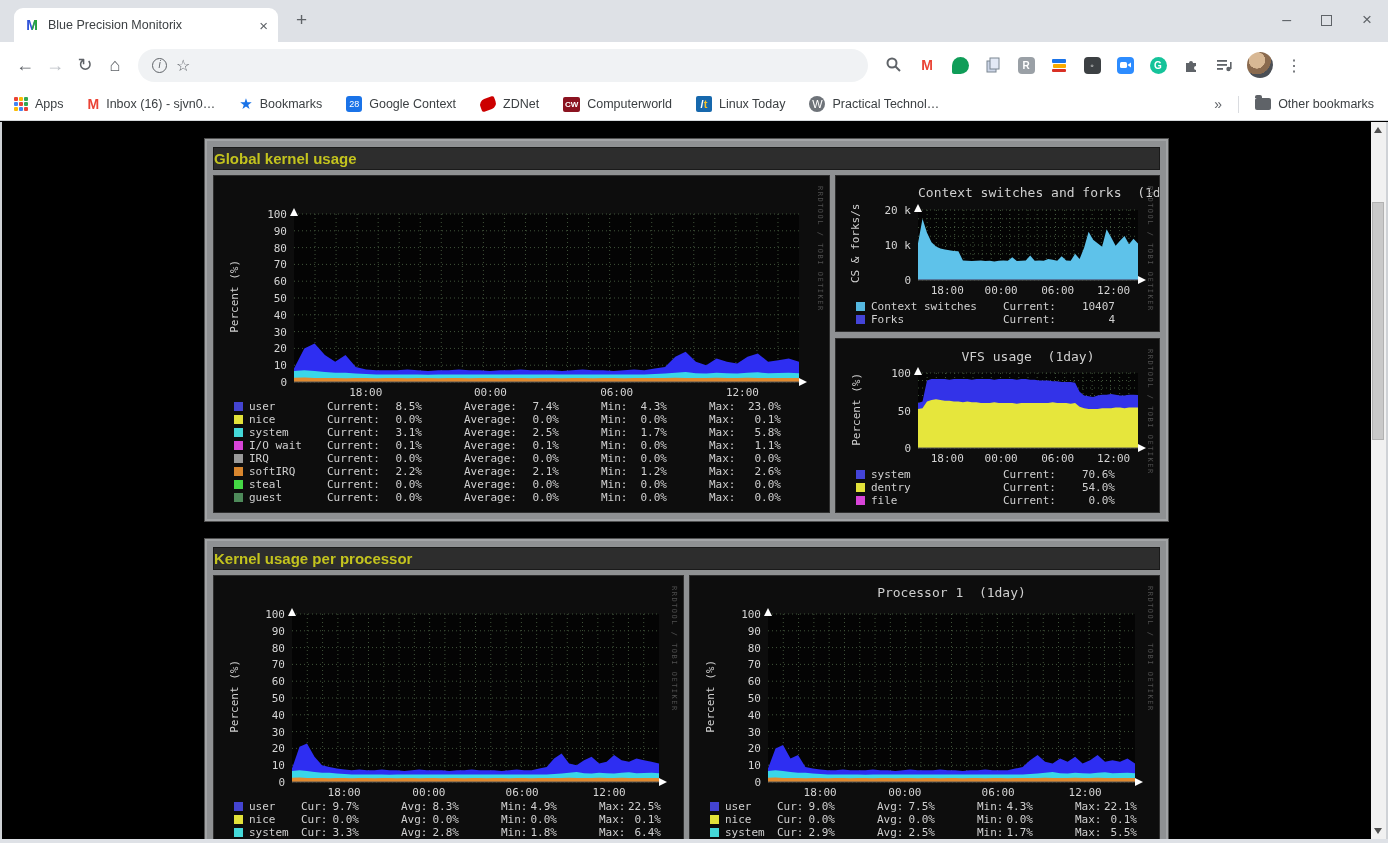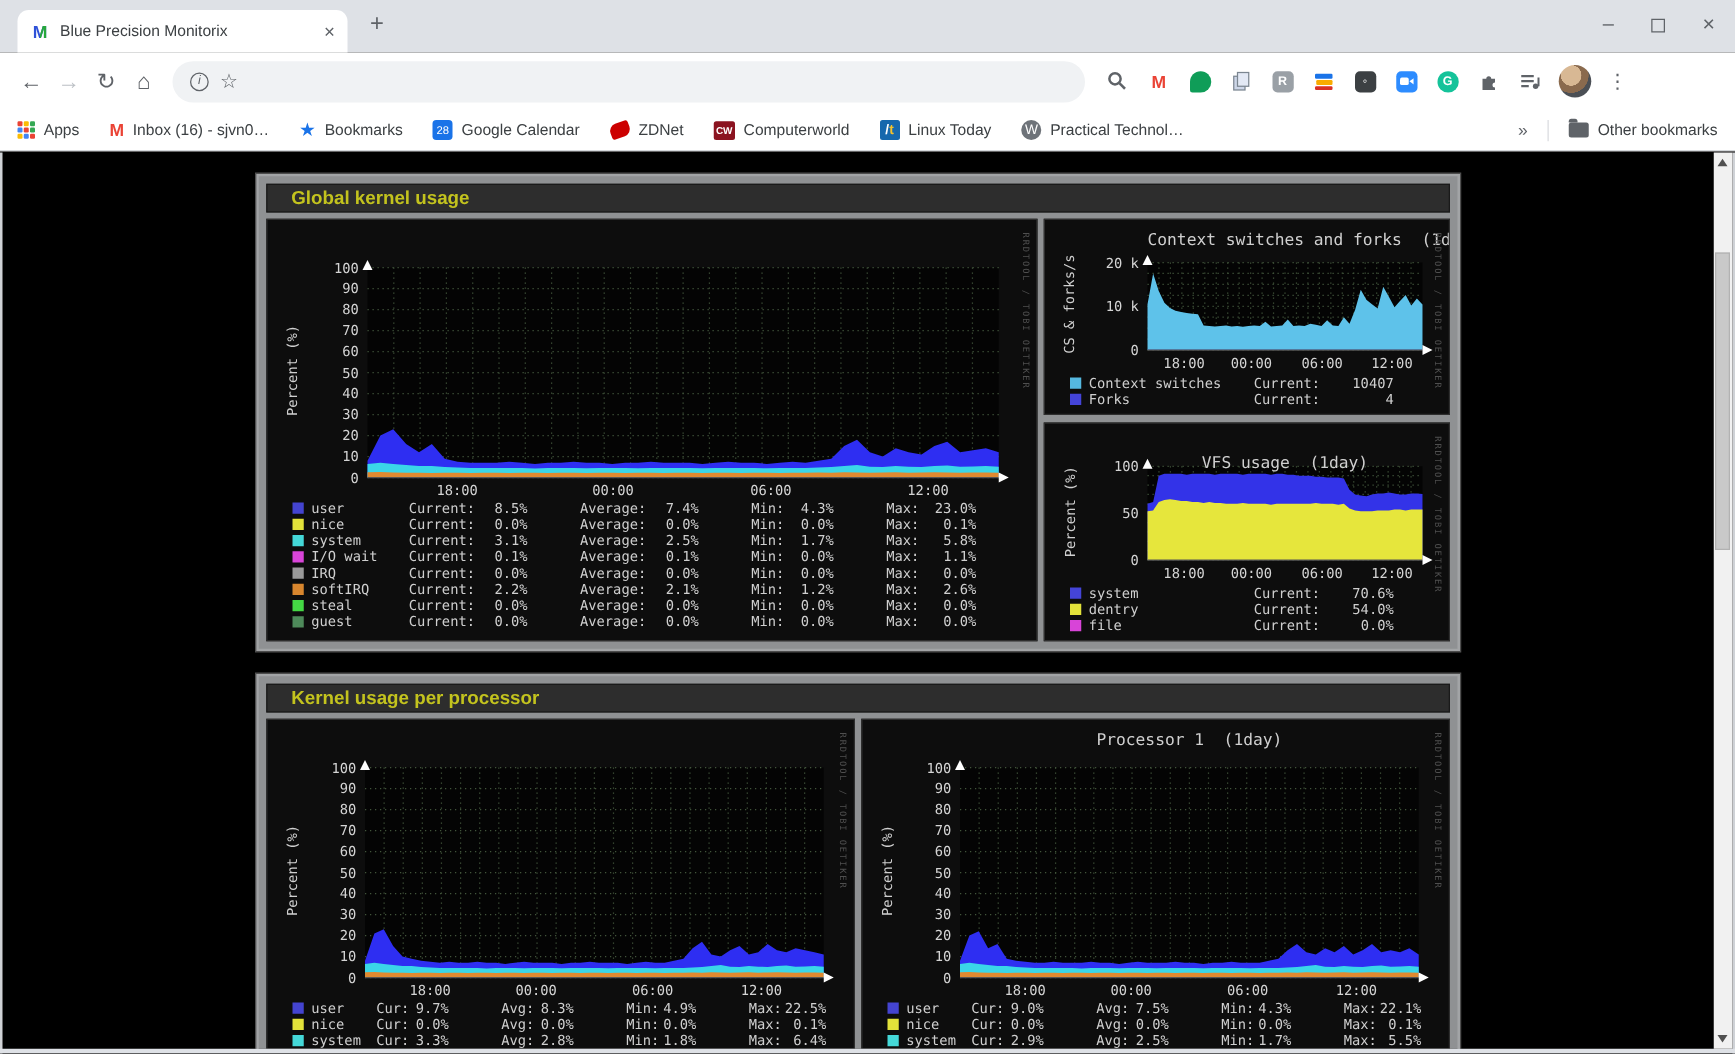--- a/index.html
+++ b/index.html
@@ -59,21 +59,21 @@
 .scrollbar { position:absolute; right:2px; top:122px; bottom:4px; width:15px; background:#f1f1f1; }
 .sb-up   { position:absolute; top:5px; left:3px; width:0; height:0; border-left:4.5px solid transparent; border-right:4.5px solid transparent; border-bottom:6px solid #505050; }
 .sb-down { position:absolute; bottom:5px; left:3px; width:0; height:0; border-left:4.5px solid transparent; border-right:4.5px solid transparent; border-top:6px solid #505050; }
 .sb-thumb { position:absolute; top:80px; left:1px; width:12px; height:238px; background:#c9c9c9; border:1px solid #b2b2b2; }
 
 
 .page { position:absolute; top:122px; left:2px; right:19px; bottom:4px; background:#000; overflow:hidden; }
 .mx { position:absolute; left:203px; top:17px; width:963px; }
 .section { background:#8f9193; border:2px solid #a2a4a6; outline:1px solid #505050; padding:6px; }
 .section + .section { margin-top:18px; }
-.sec-title { background:#2d2d2d; border:1px solid #1a1a1a; height:23px; line-height:21px; padding-left:19px; color:#c3c31e; font-weight:bold; font-size:15px; margin-bottom:5px; }
+.sec-title { background:#2d2d2d; border:1px solid #1a1a1a; height:23px; line-height:21px; padding-left:0; color:#c3c31e; font-weight:bold; font-size:15px; margin-bottom:5px; }
 .charts-row { display:flex; gap:5px; }
 .right-col { display:flex; flex-direction:column; gap:6px; flex:1; }
 .chart-panel { background:#0d0d0d; border:1px solid #2e2e2e; position:relative; padding:8px; overflow:hidden; }
 .kernel-panel { width:617px; height:338px; flex:none; }
 .cs-panel  { height:157px; }
 .vfs-panel { height:175px; }
 .proc-panel { flex:1; height:338px; }
 .chart-svg { display:block; }
 .chart-head { position:absolute; font:13px "DejaVu Sans Mono",monospace; color:#cfcfcf; white-space:pre; text-align:center; }
 .chart-ylab { position:absolute; font:11px "DejaVu Sans Mono",monospace; color:#cfcfcf; white-space:pre; transform:rotate(-90deg); text-align:center; }
@@ -194,21 +194,21 @@
     <span class="bm">
       <span class="gmail-m">M</span>
       <span>Inbox (16) - sjvn0…</span>
     </span>
     <span class="bm">
       <span class="star-blue">★</span>
       <span>Bookmarks</span>
     </span>
     <span class="bm">
       <span class="cal">28</span>
-      <span>Google Calendar</span>
+      <span>Google Context</span>
     </span>
     <span class="bm">
       <span class="zd"></span>
       <span>ZDNet</span>
     </span>
     <span class="bm">
       <span class="cw">CW</span>
       <span>Computerworld</span>
     </span>
     <span class="bm">
@@ -527,21 +527,21 @@
                     <span class="lg-sw" style="background: rgb(68, 68, 216);"></span>
                     <span class="lg-name">Forks</span>
                     <span class="lg-stat" style="width: 112px; margin-left: auto; margin-right: 36px;">
                       <span>Current:</span>
                       <span class="lg-val">4</span>
                     </span>
                   </div>
                 </div>
               </div>
             <div class="chart-panel vfs-panel">
-              <div class="chart-head" style="left: 82px; top: 24px; width: 220px;">VFS usage  (1day)</div>
+              <div class="chart-head" style="left: 82px; top: 10px; width: 220px;">VFS usage  (1day)</div>
               <div class="chart-ylab" style="width: 72.6px; left: -16.3px; top: 63.5px;">Percent (%)</div>
               <div class="chart-wm">RRDTOOL / TOBI OETIKER</div>
             <svg width="307" height="119" class="chart-svg">
                   <rect x="74" y="26" width="220" height="75" fill="#040404"></rect>
                   <line x1="83.16666666666667" y1="26" x2="83.16666666666667" y2="101" stroke="#41543b" stroke-width="1" stroke-dasharray="1,3"></line>
                   <line x1="92.33333333333333" y1="26" x2="92.33333333333333" y2="101" stroke="#41543b" stroke-width="1" stroke-dasharray="1,3"></line>
                   <line x1="101.5" y1="26" x2="101.5" y2="101" stroke="#41543b" stroke-width="1" stroke-dasharray="1,3"></line>
                   <line x1="110.66666666666666" y1="26" x2="110.66666666666666" y2="101" stroke="#41543b" stroke-width="1" stroke-dasharray="1,3"></line>
                   <line x1="119.83333333333334" y1="26" x2="119.83333333333334" y2="101" stroke="#41543b" stroke-width="1" stroke-dasharray="1,3"></line>
                   <line x1="129" y1="26" x2="129" y2="101" stroke="#41543b" stroke-width="1" stroke-dasharray="1,3"></line>

